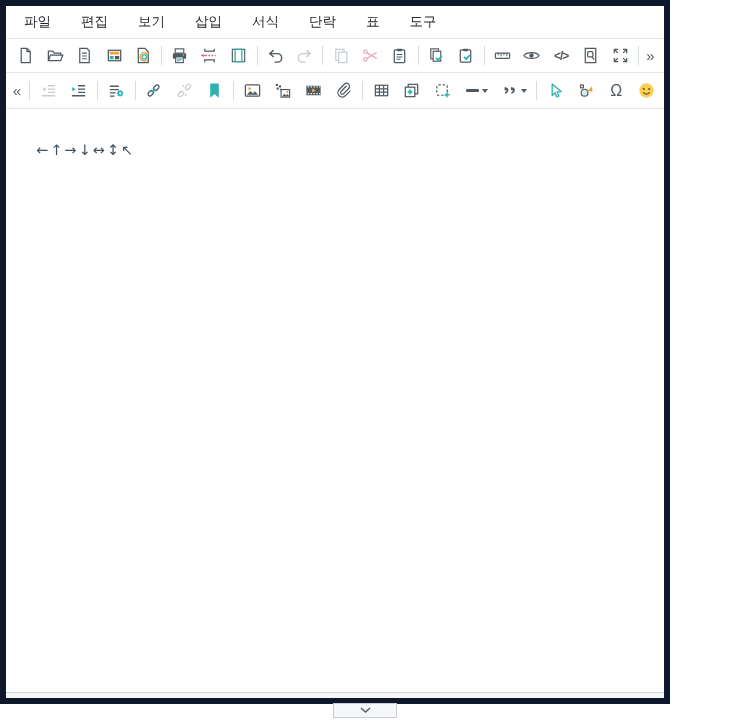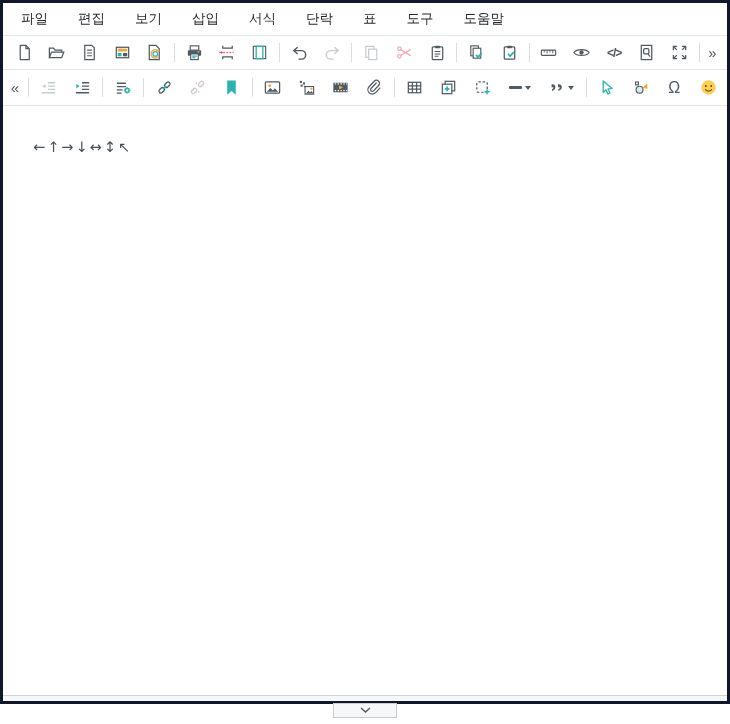--- a/index.html
+++ b/index.html
@@ -1,21 +1,21 @@
 <!DOCTYPE html>
 <html><head>
 <meta charset="utf-8">
 <style>
   * { margin:0; padding:0; box-sizing:border-box; }
   html,body { width:730px; height:724px; background:#fff; font-family:"Liberation Sans", sans-serif; }
   .page { position:relative; width:730px; height:724px; }
 
   .editor-frame {
-    position:absolute; top:0; left:0; width:730px; height:704px;
-    border:3px solid #0f172a; background:#fff; display:flex; flex-direction:column;
+    position:absolute; top:0; left:0; width:670px; height:704px;
+    border:6px solid #0f172a; background:#fff; display:flex; flex-direction:column;
   }
 
   
   .menubar { height:33px; display:flex; align-items:stretch; padding-left:3px;
              border-bottom:1px solid #e4e7e9; background:#fff; }
   .menu-item { display:flex; align-items:center; padding:0 15px; font-size:13.5px;
                color:#24282c; cursor:default; }
 
   
   .toolbar { display:flex; align-items:center; background:#fff; }
@@ -56,21 +56,20 @@
 
     <div class="menubar">
       <div class="menu-item">파일</div>
       <div class="menu-item">편집</div>
       <div class="menu-item">보기</div>
       <div class="menu-item">삽입</div>
       <div class="menu-item">서식</div>
       <div class="menu-item">단락</div>
       <div class="menu-item">표</div>
       <div class="menu-item">도구</div>
-      <div class="menu-item">도움말</div>
     </div>
 
     <div class="toolbar toolbar-1">
 
       <button class="tb-btn">
           <span>
             <svg width="19" height="19" viewBox="0 0 20 20">
               <path d="M5.5 2.5h6l3.5 3.5v11.5h-9.5z" fill="none" stroke="#4f5a61" stroke-width="1.3"></path>
               <path d="M11.5 2.5v3.5h3.5" fill="none" stroke="#4f5a61" stroke-width="1.3"></path>
             </svg>

